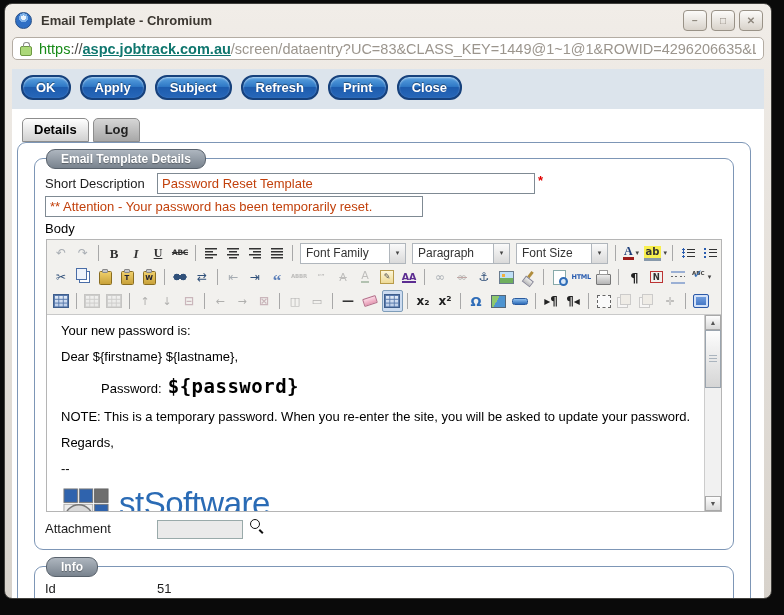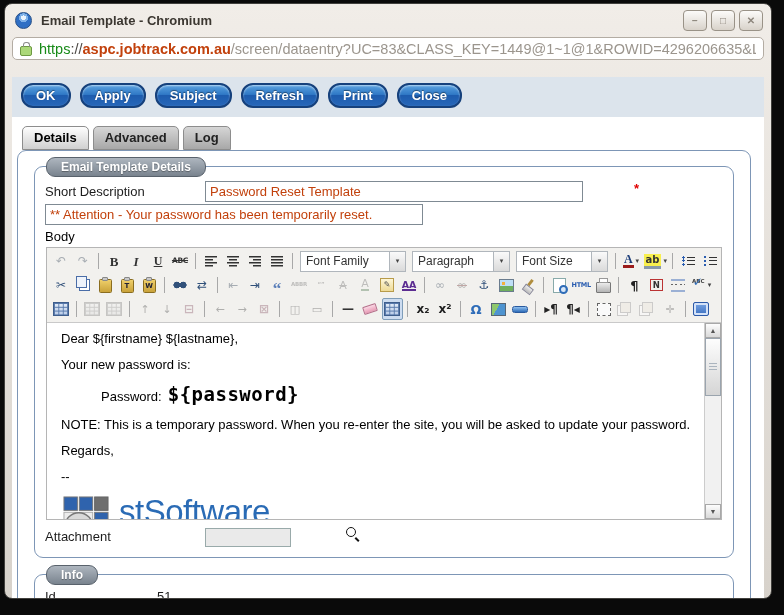--- a/index.html
+++ b/index.html
@@ -21,41 +21,41 @@
   .urlrow{padding:4px 7px 5px;}
   .urlbar{height:21px;background:#fff;border:1px solid #b3aca3;border-radius:5px;
      display:flex;align-items:center;padding:0 7px;gap:7px;overflow:hidden;}
   .padlock{width:10px;height:8px;background:#abd878;border:1px solid #6e9a43;border-radius:2px;
      position:relative;margin-top:4px;flex:none;}
   .padlock::before{content:"";position:absolute;top:-5px;left:1.5px;width:5px;height:4px;
      border:1.5px solid #8c8c8c;border-bottom:none;border-radius:3px 3px 0 0;}
   .url{font-size:14.5px;white-space:nowrap;overflow:hidden;}
   .url .scheme{color:#178a17;}
   .url .sep{color:#4c4844;}
-  .url .host{color:#c2410c;font-weight:bold;}
+  .url .host{color:#0f766e;font-weight:bold;text-decoration:underline;}
   .url .path{color:#9b958d;}
   
-  .page{margin:12px 7px;background:#fff;height:531px;position:relative;overflow:hidden;}
+  .page{margin:4px 7px;background:#fff;height:531px;position:relative;overflow:hidden;}
   .actionbar{background:#dce4ec;padding:6px 9px 9px;display:flex;gap:9px;}
   .act{background:linear-gradient(#5aa2e0 0%,#3079c6 45%,#1d5cae 50%,#2767b9 100%);
      border:2px solid #16417c;border-radius:12px;color:#fff;font-weight:bold;font-size:13px;
      padding:3px 13px;text-shadow:0 -1px 1px rgba(0,0,0,.45);
      box-shadow:inset 0 1px 2px rgba(255,255,255,.55);cursor:pointer;font-family:inherit;}
   .tabrow{display:flex;gap:4px;padding:9px 0 0 10px;}
   .tab{border:1px solid #8d8d8d;border-radius:5px 5px 0 0;font-size:13px;font-weight:bold;
      padding:3px 11px 4px;cursor:pointer;color:#222;background:linear-gradient(#d6d6d6,#a8a8a8);}
   .tab.active{background:linear-gradient(#fefefe,#d0d0d0);color:#000;}
   .outer{border:1px solid #7d96b6;border-radius:9px;margin:0 13px 0 5px;padding:6px 16px 8px;
      background:#fff;}
   .fs{border:1px solid #7d96b6;border-radius:9px;position:relative;margin-top:9px;
       padding:12px 10px 8px;}
   .legend{position:absolute;top:-10px;left:11px;background:linear-gradient(#aeb6bf,#79838e);
      border:1px solid #59626c;border-radius:9px;color:#fff;font-weight:bold;font-size:12px;
      padding:2px 14px;text-shadow:0 1px 1px rgba(0,0,0,.35);}
-  .frow{display:flex;align-items:flex-start;margin:2px 0;font-size:13px;color:#1c1c1c;gap:48px;}
+  .frow{display:flex;align-items:flex-start;margin:2px 0;font-size:13px;color:#1c1c1c;}
   .flabel{width:112px;padding-top:3px;flex:none;}
   .tinput{width:368px;height:17px;border:1px solid #7f8a93;font-size:13px;padding:1px 4px;
      font-family:Liberation Sans, sans-serif;color:#c2410c;}
   .req{color:#e00000;font-weight:bold;margin-left:3px;font-size:13px;}
   .bodylabel{font-size:13px;margin:4px 0 3px;}
   
   .editor{border:1px solid #b5b5b5;margin:0 1px;}
   .toolbar{background:#f2f1ee;padding:1px 3px;border-bottom:1px solid #c9c9c9;}
   .trow{display:flex;align-items:center;height:24px;overflow:hidden;}
   .tsep{width:1px;height:16px;background:#a8a8a8;margin:0 4px;flex:none;}
@@ -197,21 +197,20 @@
       <button class="act">OK</button>
       <button class="act">Apply</button>
       <button class="act">Subject</button>
       <button class="act">Refresh</button>
       <button class="act">Print</button>
       <button class="act">Close</button>
     </div>
 
     <div class="tabrow">
       <span class="tab active">Details</span>
-      <span class="tab">Advanced</span>
       <span class="tab">Log</span>
     </div>
 
     <div class="outer">
       <div class="fs">
         <span class="legend">Email Template Details</span>
 
         <div class="frow">
           <span class="flabel">Short Description</span>
           <input class="tinput" type="text" value="Password Reset Template" style="">
@@ -468,22 +467,22 @@
                 </span>
                 <span class="tsep"></span>
                 <span class="tbtn">
                   <span class="tg i-fullscreen"></span>
                 </span>
               </div>
           </div>
 
           <div class="content">
             <div class="ctext">
+              <p class="cp">Your new password is:</p>
               <p class="cp">Dear ${firstname} ${lastname},</p>
-              <p class="cp">Your new password is:</p>
               <div class="pline">
                 <span>Password:</span>
                 <span class="pw">${password}</span>
               </div>
               <p class="cp">NOTE: This is a temporary password. When you re-enter the site, you will be asked to update your password.</p>
               <p class="cp">Regards,</p>
               <p class="cp sigdash">--</p>
               <div class="logo">
                 <svg width="46" height="46" viewBox="0 0 48 48">
                   <rect x="1" y="1" width="14" height="14" fill="#2f63ad" stroke="#777"></rect>

